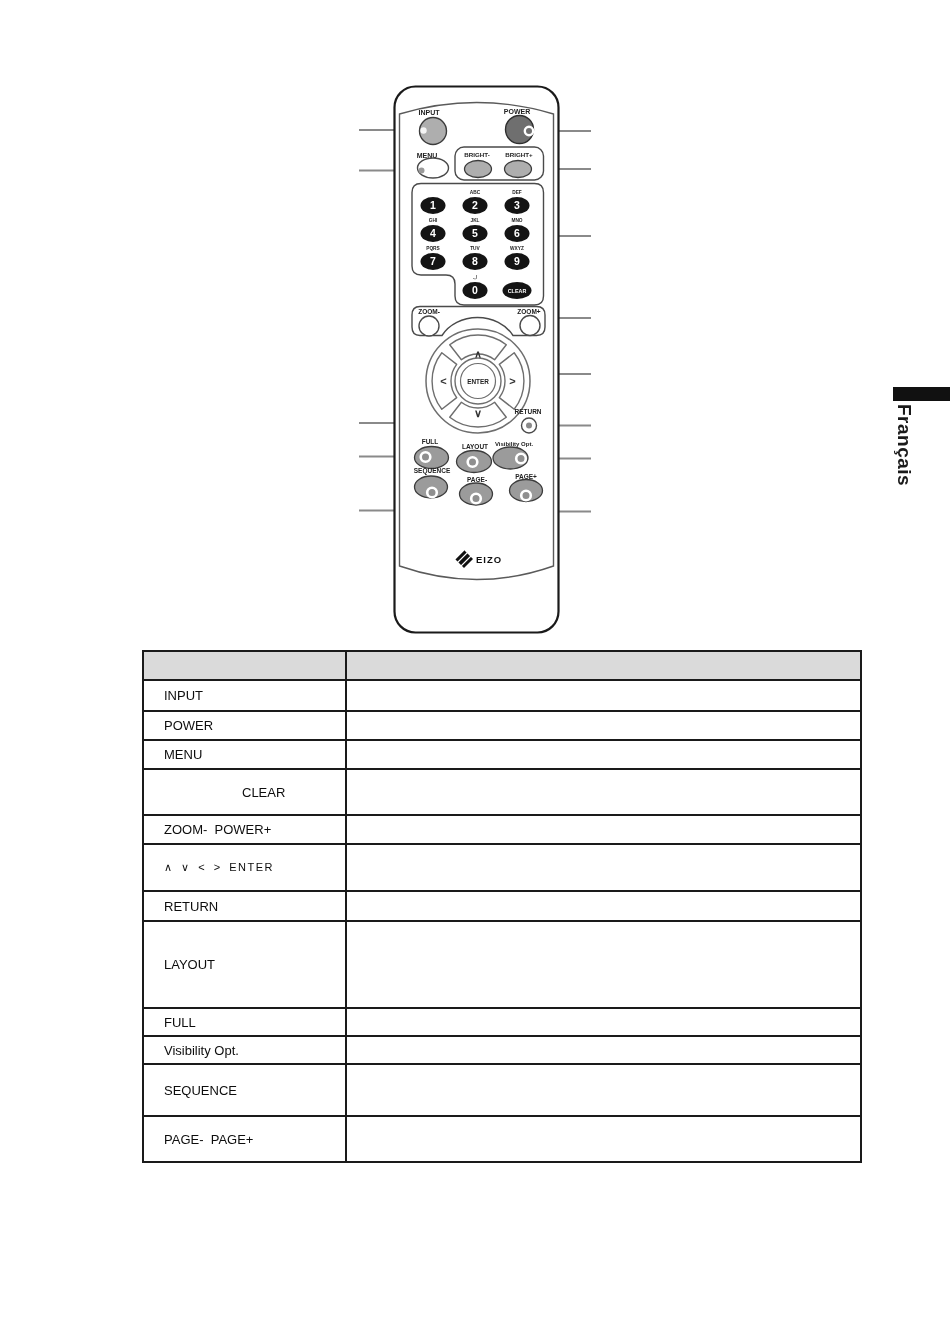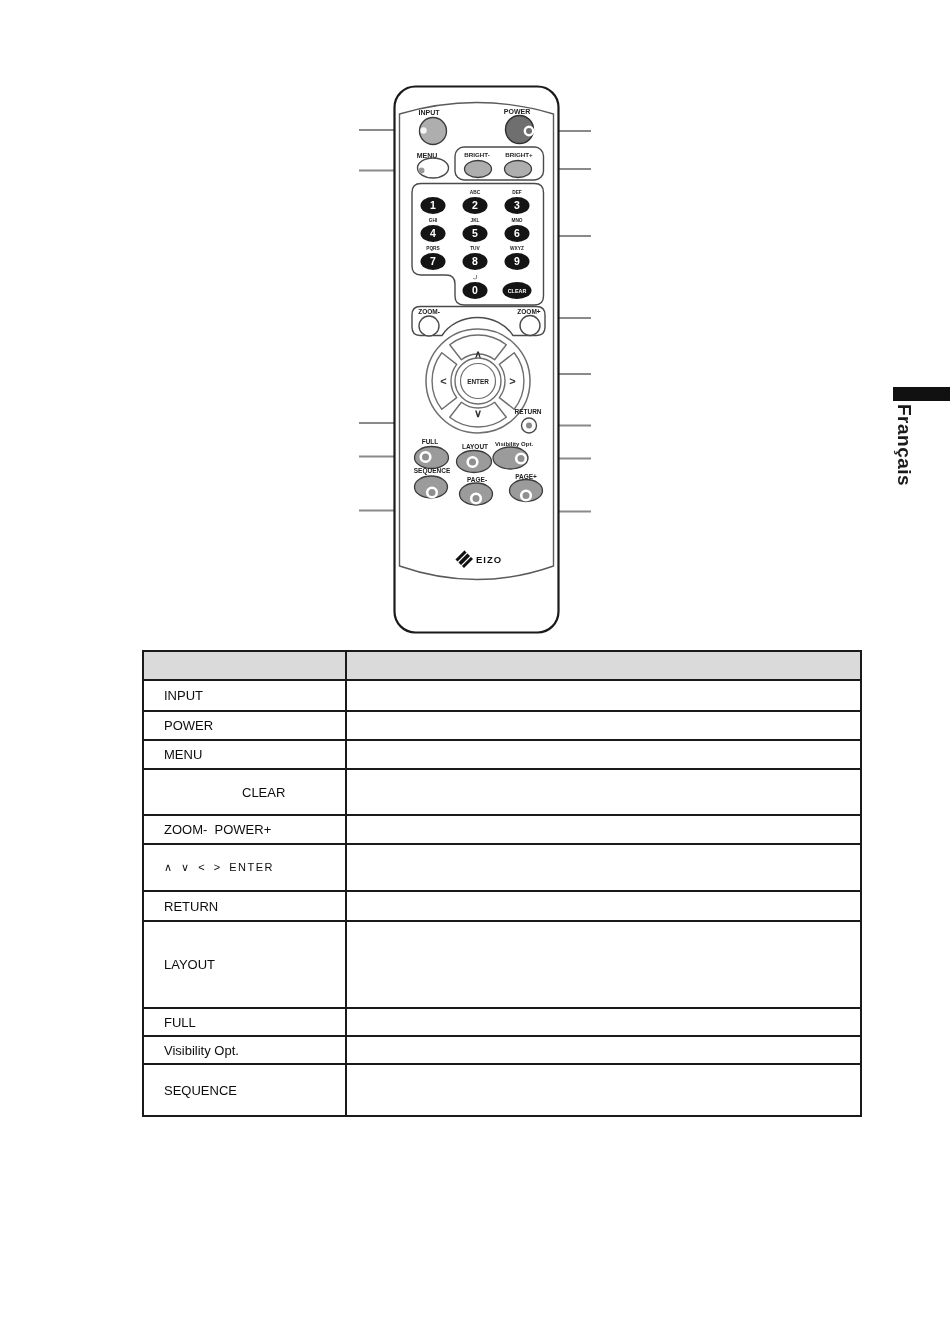--- a/index.html
+++ b/index.html
@@ -243,14 +243,18 @@
       <td class="desc"></td>
     </tr>
     <tr class="h28">
       <td class="lbl">Visibility Opt.</td>
       <td class="desc"></td>
     </tr>
     <tr class="h52">
       <td class="lbl">SEQUENCE</td>
       <td class="desc"></td>
     </tr>
+    <tr class="h45">
+      <td class="lbl">PAGE-  PAGE+</td>
+      <td class="desc"></td>
+    </tr>
   </tbody>
 </table>
 
 </body></html>

